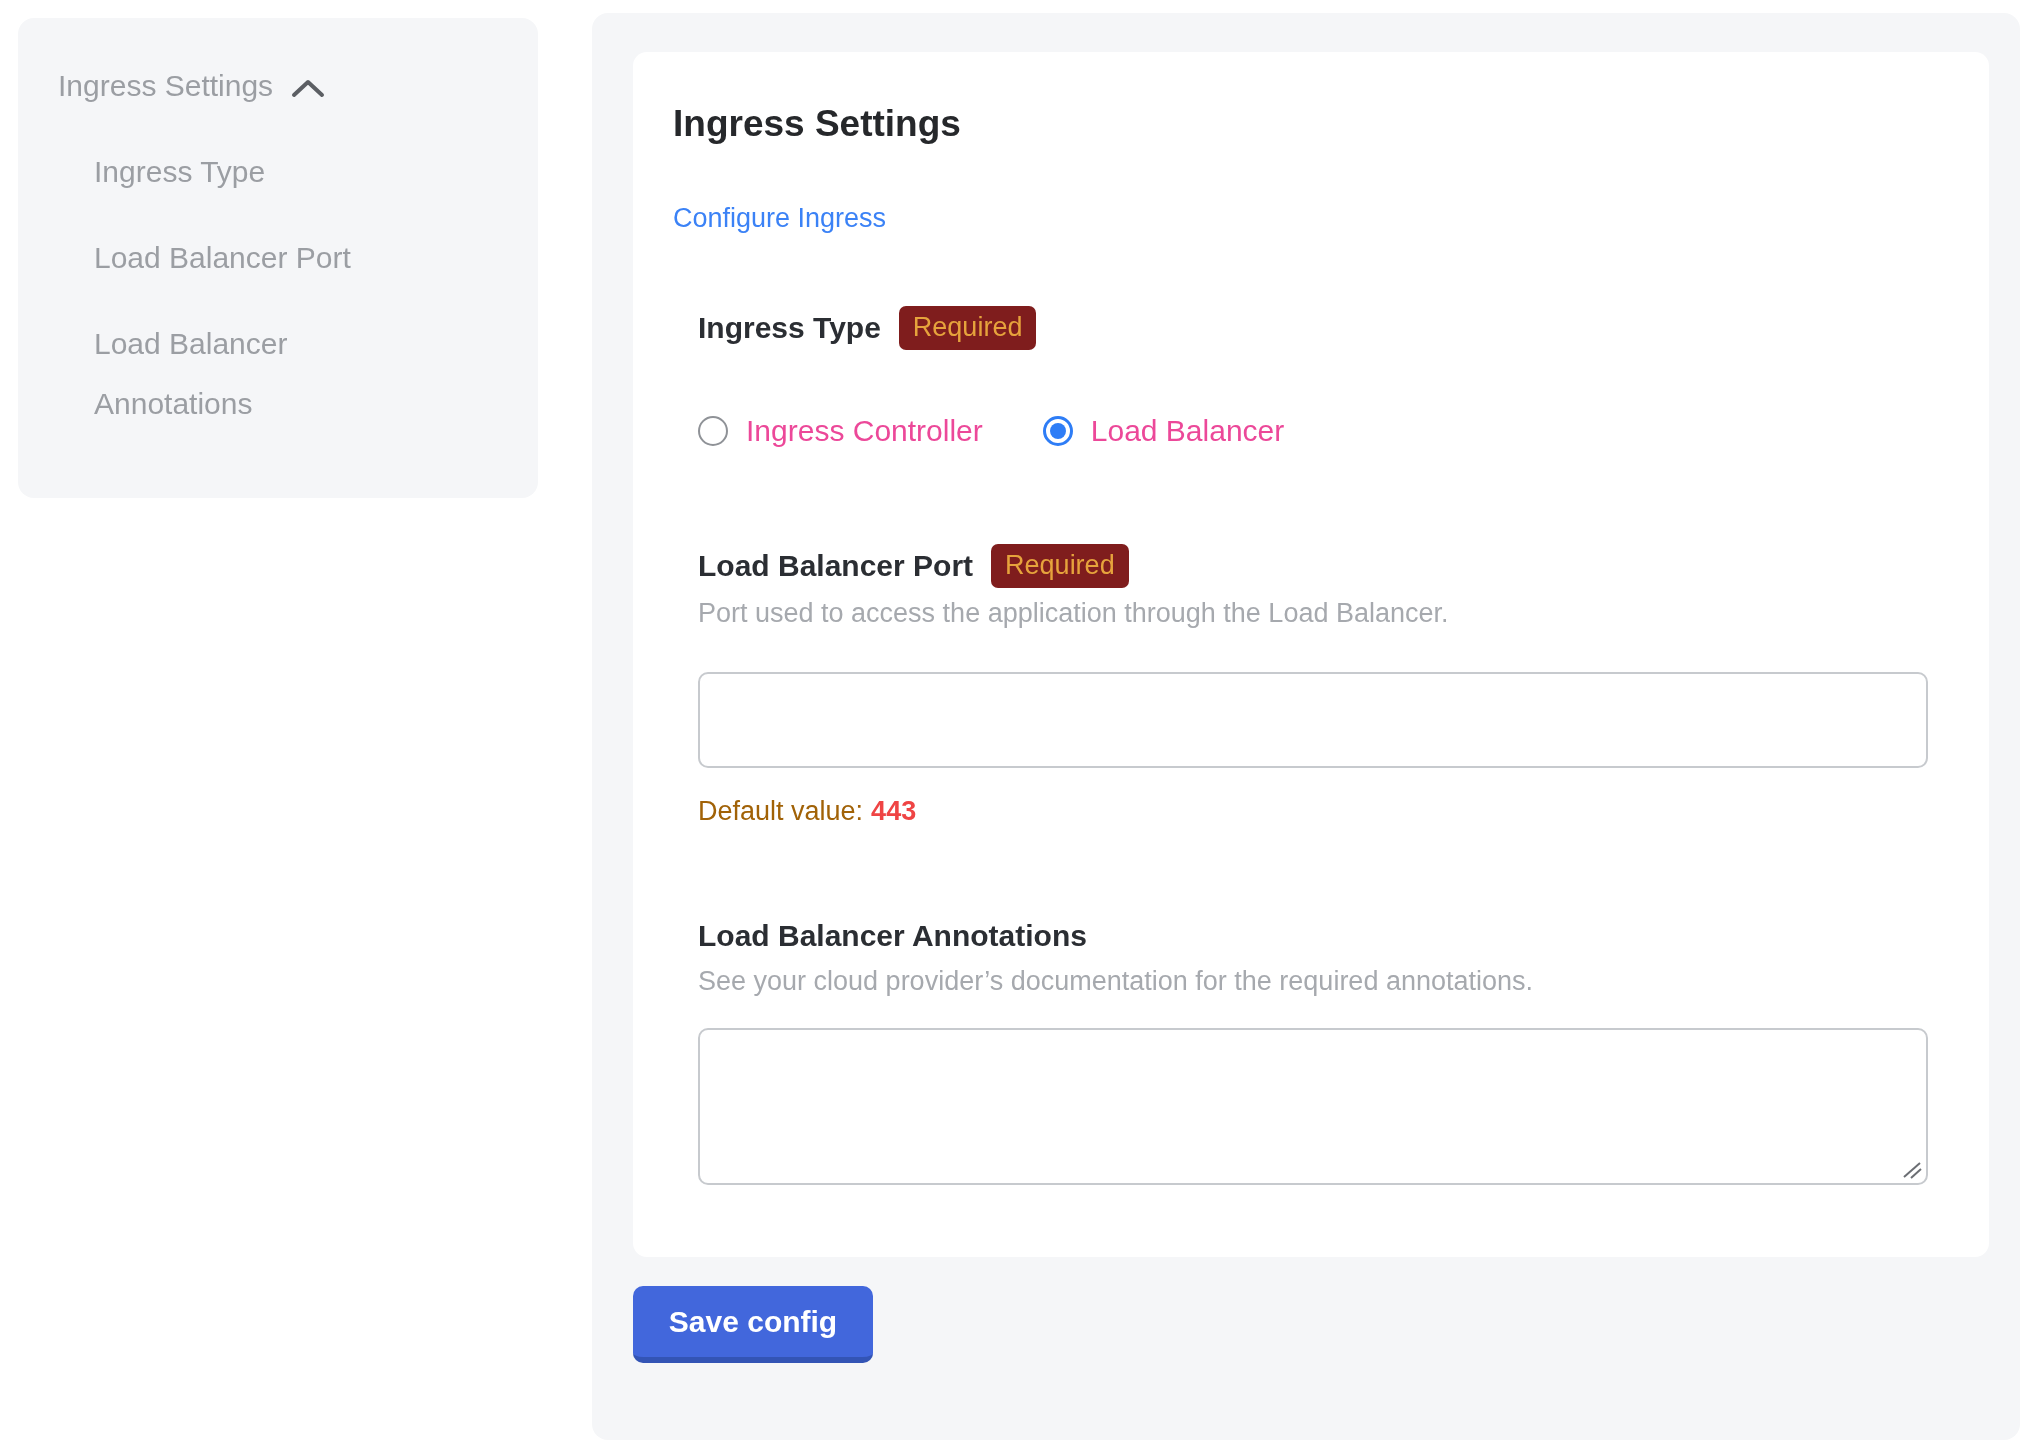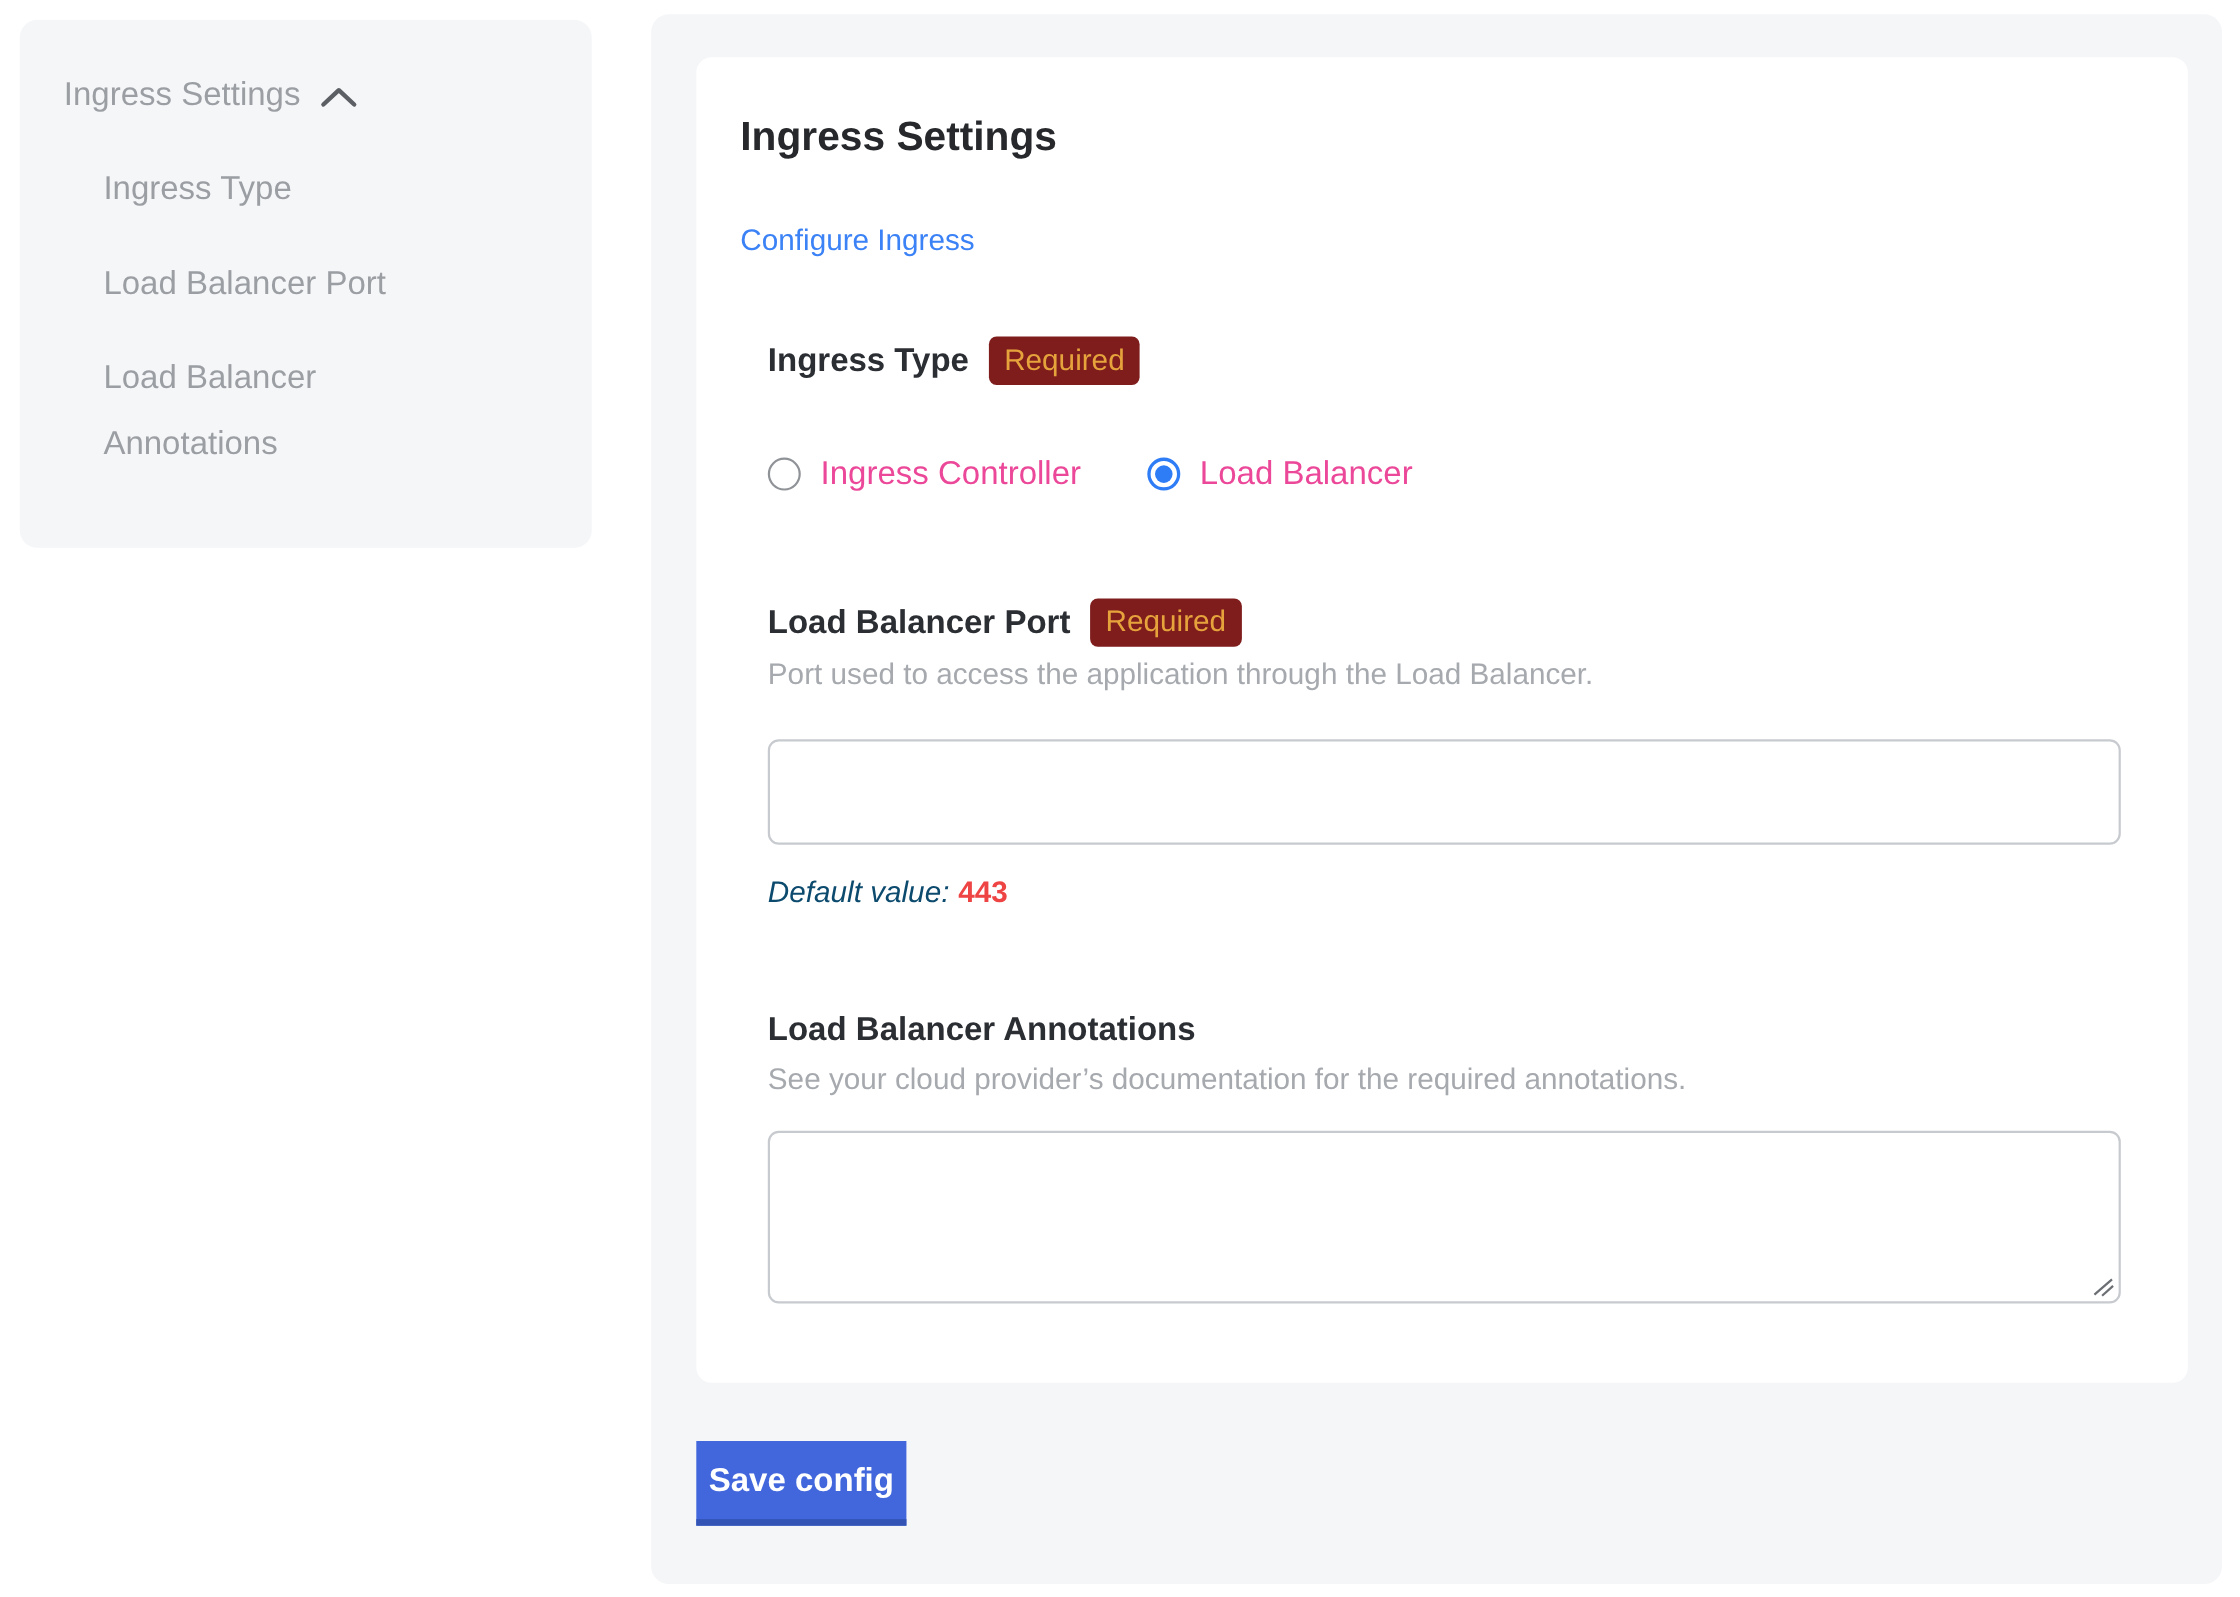--- a/index.html
+++ b/index.html
@@ -146,21 +146,21 @@
     font-size: 28px;
     padding: 0 20px;
     color: #2b2e33;
     outline: none;
   }
   .default-row {
     margin-top: 26px;
     font-size: 27px;
     line-height: 34px;
   }
-  .default-label { color: #0c4a6e; font-style: italic; }
+  .default-label { color: #a16207; }
   .default-value { color: #ef4444; font-weight: 700; margin-left: 8px; }
 
   .ta-wrap {
     margin-top: 30px;
     position: relative;
     width: 1230px;
     height: 157px;
   }
   .annotations-textarea {
     width: 100%; height: 100%;
@@ -175,27 +175,27 @@
     color: #2b2e33;
   }
   .resize-corner {
     position: absolute;
     right: 5px; bottom: 6px;
     pointer-events: none;
   }
 
   
   .save-btn {
-    margin-top: 53px;
-    width: 191px;
+    margin-top: 29px;
+    width: 240px;
     height: 77px;
     background: #4267dc;
     border: none;
     border-bottom: 6px solid #3354b5;
-    border-radius: 0;
+    border-radius: 10px;
     color: #ffffff;
     font-size: 30px;
     font-weight: 700;
     font-family: "Liberation Sans", "DejaVu Sans", sans-serif;
     cursor: pointer;
   }
 </style>
 </head>
 <body>
 

